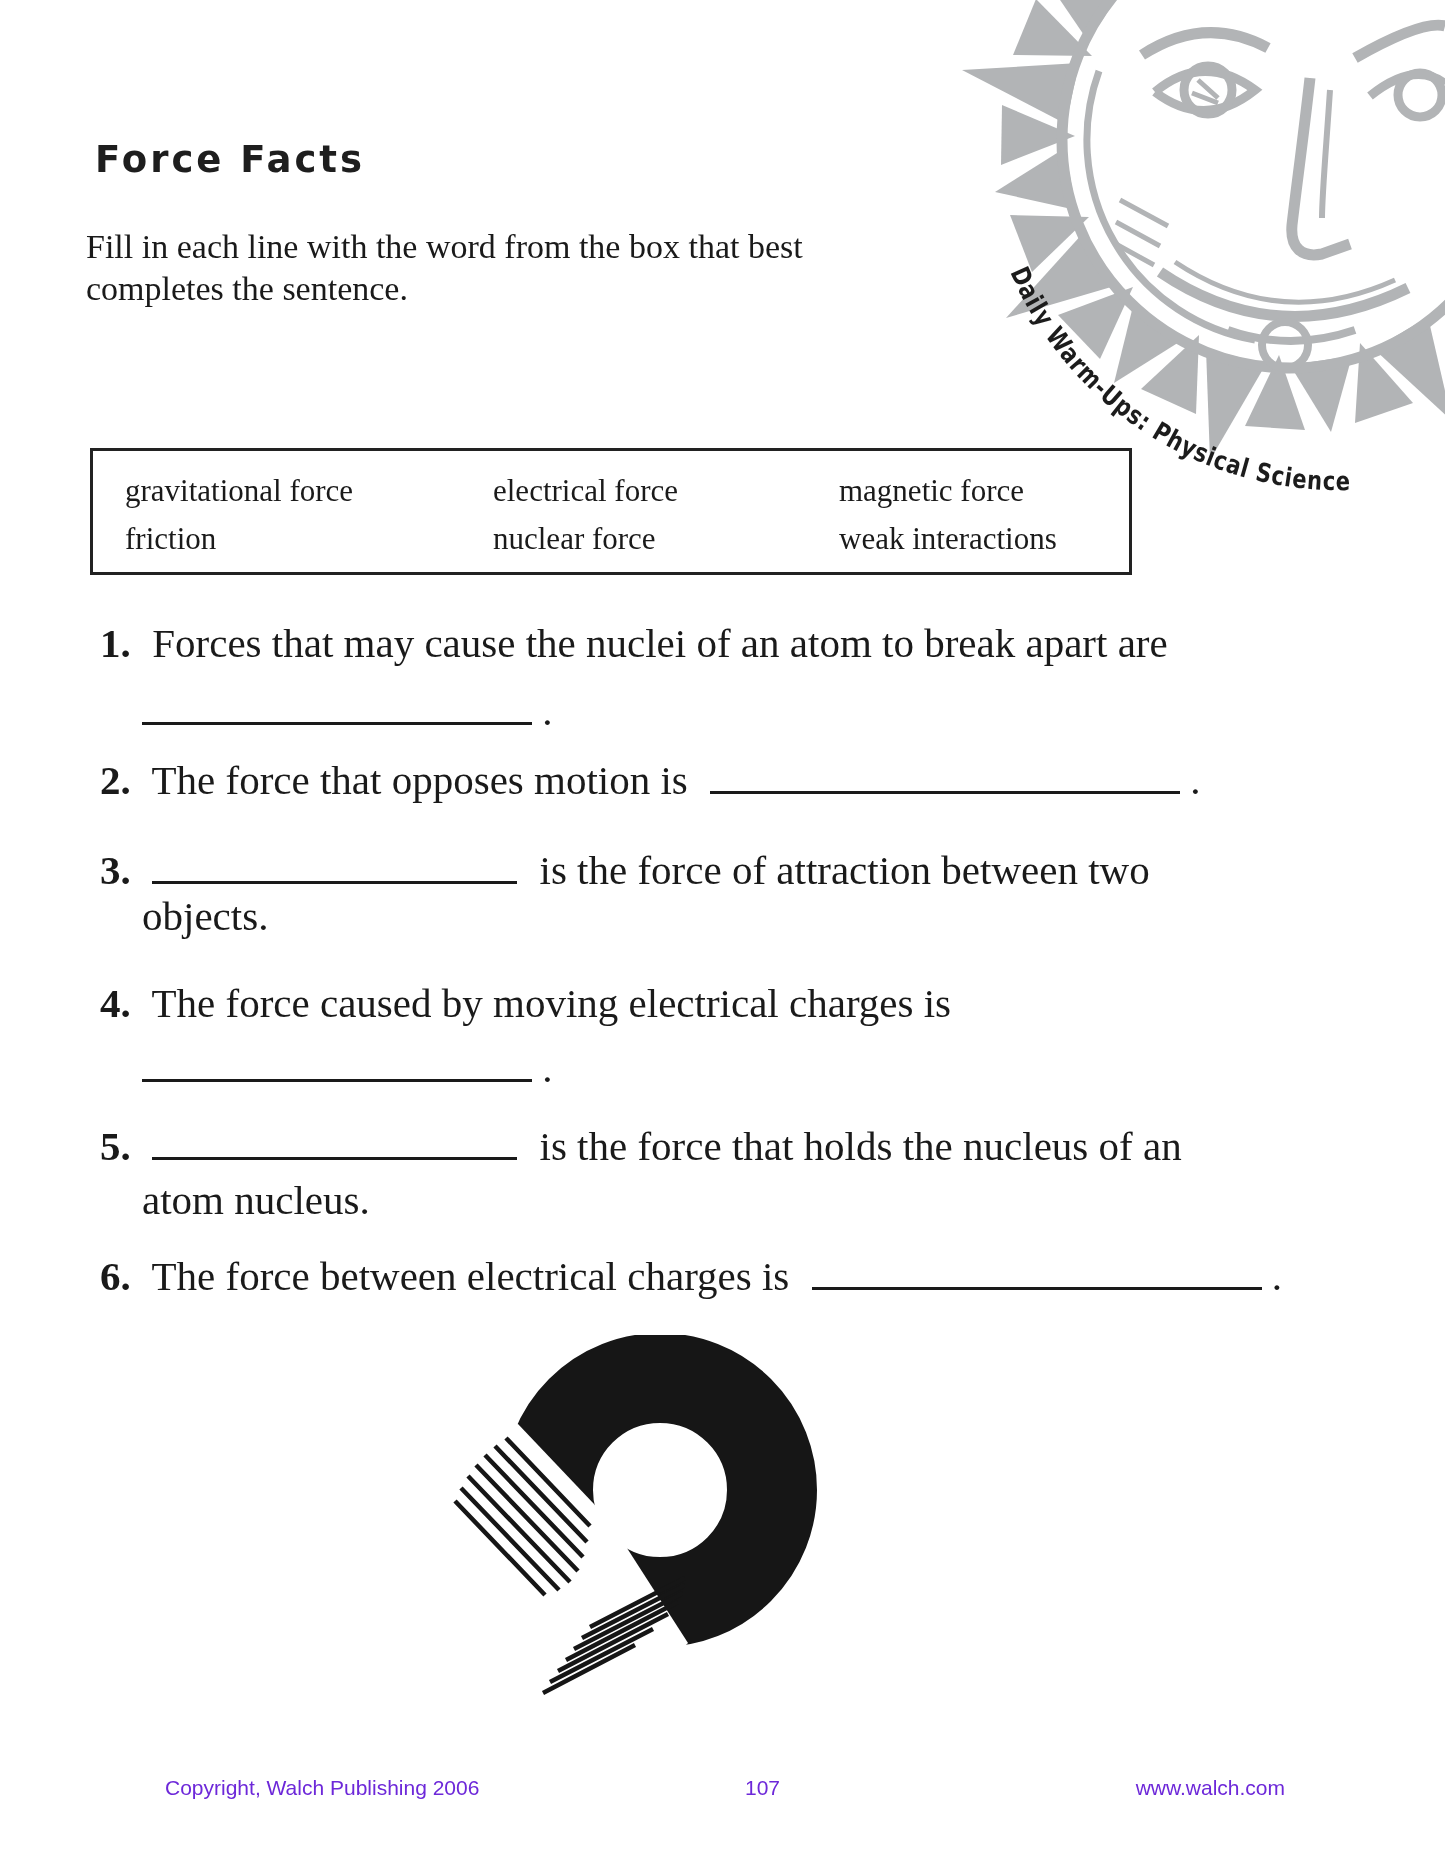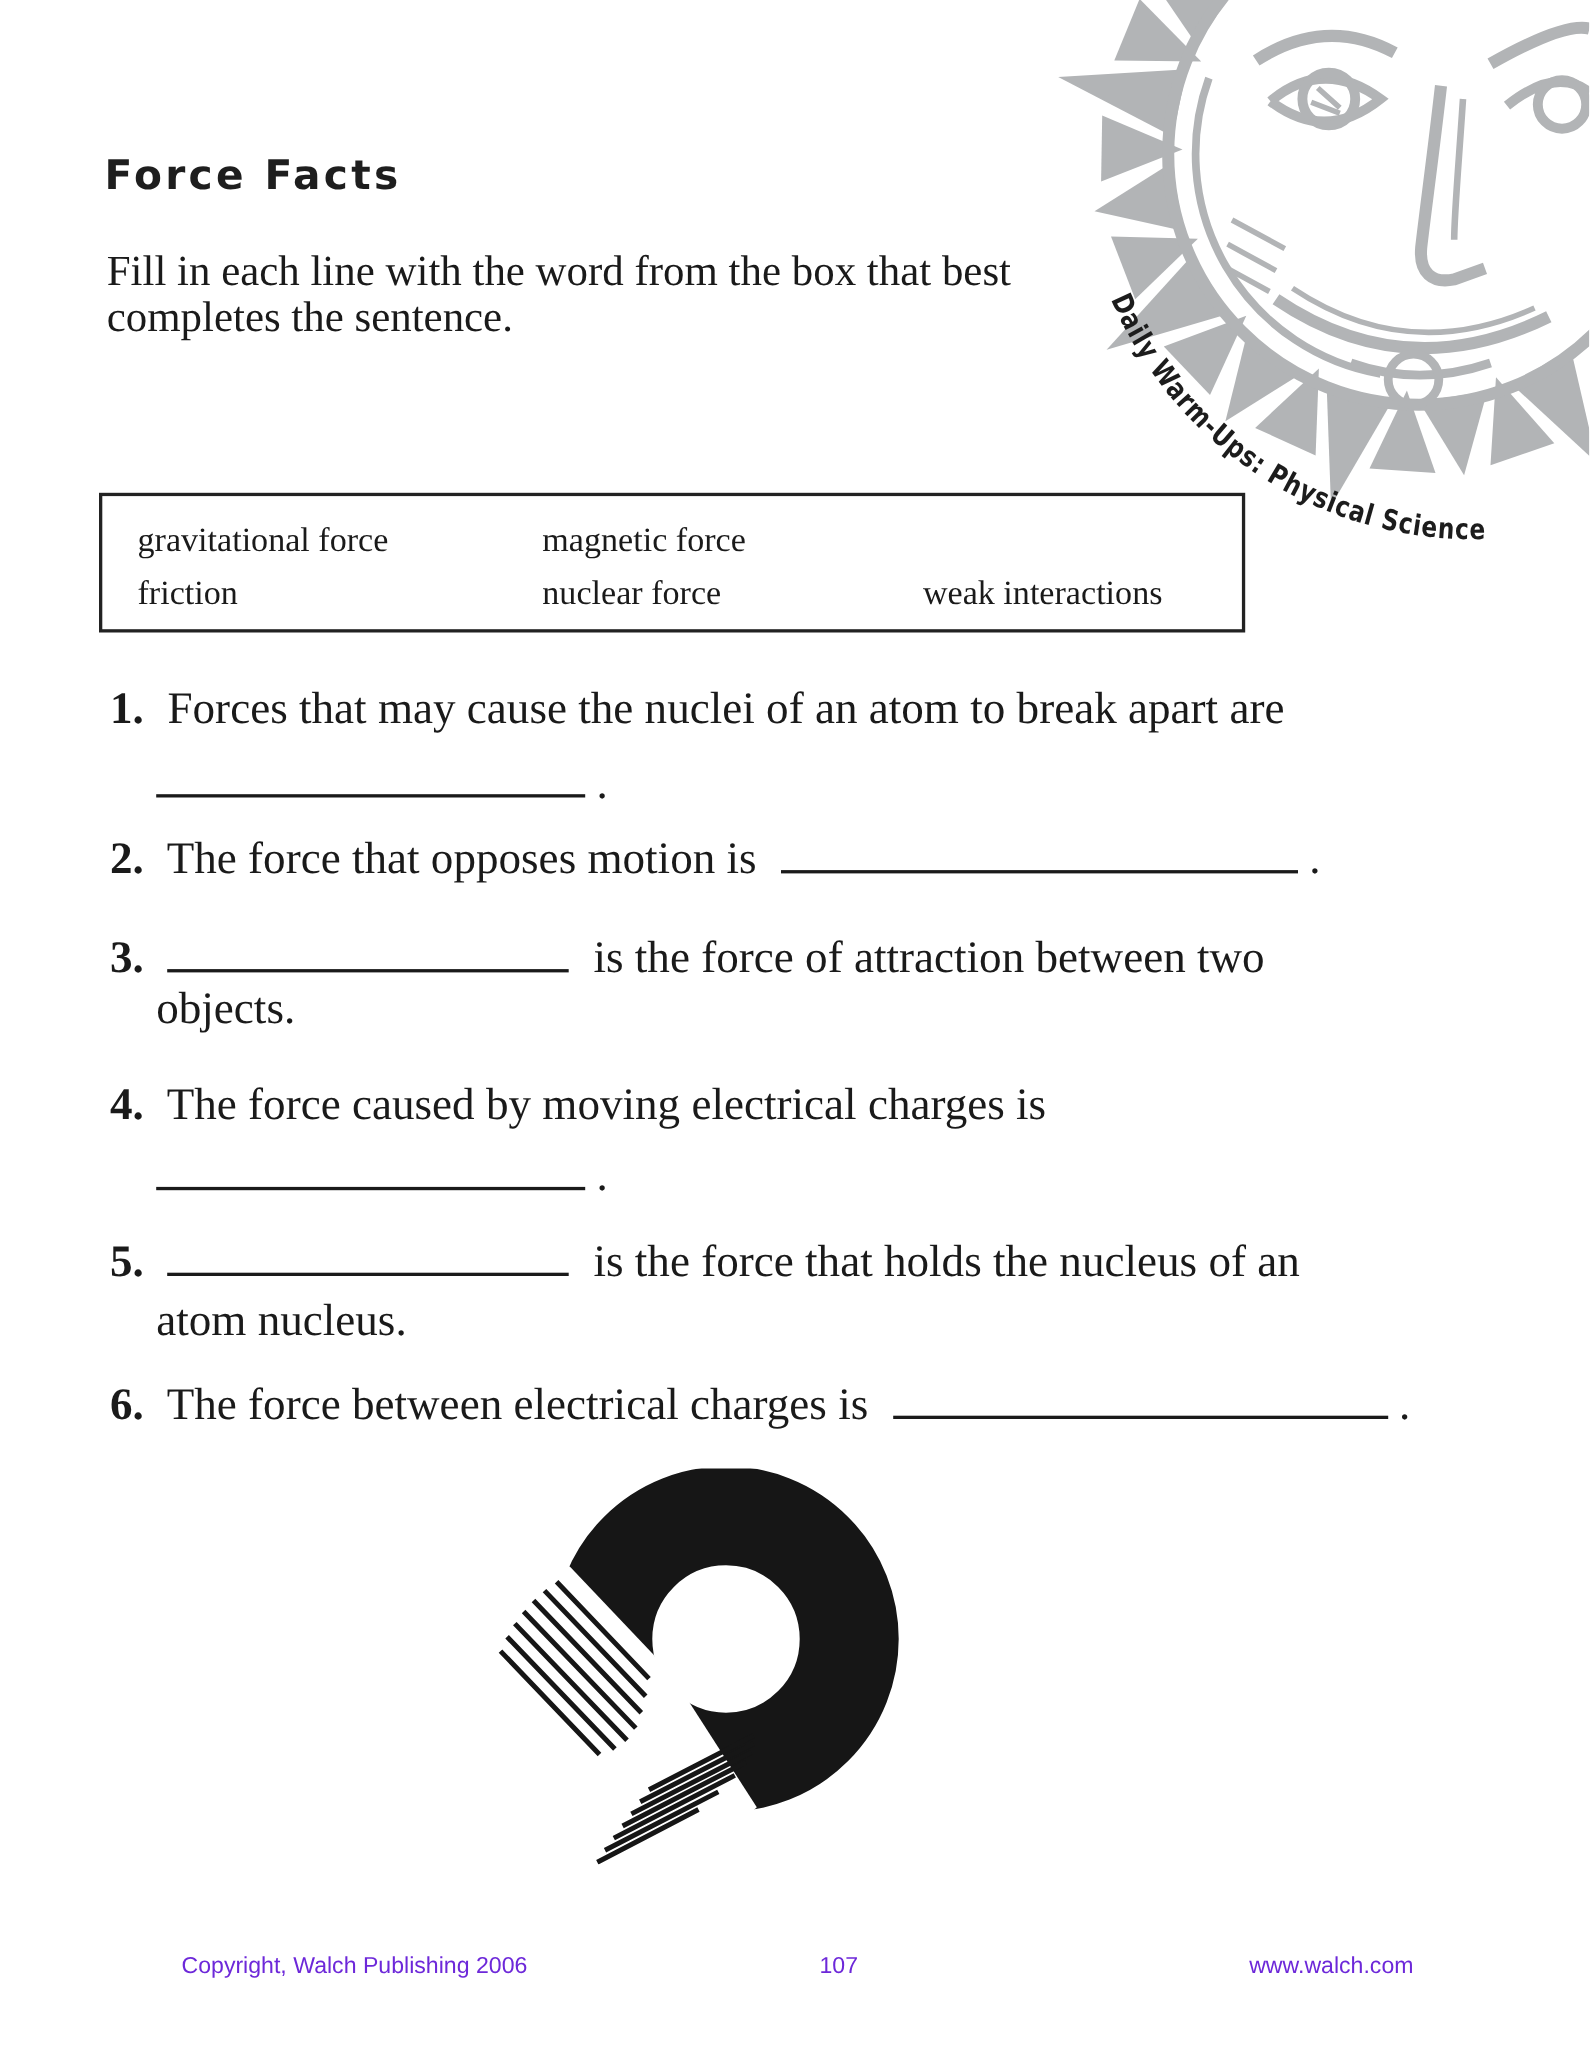--- a/index.html
+++ b/index.html
@@ -2,21 +2,21 @@
 <html><head>
 <meta charset="utf-8">
 <style>
   html,body{margin:0;padding:0;background:#ffffff;}
   #page{position:relative;width:1445px;height:1870px;background:#ffffff;overflow:hidden;
         font-family:"Liberation Serif", serif;color:#1a1a1a;}
   
   .title{position:absolute;left:95px;top:138px;font-family:"DejaVu Sans", sans-serif;
          font-size:37px;font-weight:600;letter-spacing:3px;color:#1e1e1e;text-align:right;}
   
-  .instr{position:absolute;left:97px;font-size:39px;line-height:42px;white-space:nowrap;}
+  .instr{position:absolute;left:86px;font-size:34px;line-height:42px;white-space:nowrap;}
   .instr1{top:226px;} .instr2{top:268px;}
   
   .word-box{position:absolute;left:90px;top:448px;width:1042px;height:127px;
             border:3px solid #222;box-sizing:border-box;}
   .wb-row{position:absolute;left:32px;right:10px;display:grid;
           grid-template-columns:368px 346px auto;font-size:31px;white-space:nowrap;}
   .wb-row1{top:22px;} .wb-row2{top:70px;}
   
   .q{position:absolute;font-size:41px;line-height:42px;white-space:nowrap;}
   .q-line{left:100px;}
@@ -88,20 +88,21 @@
   </div>
 
   <div class="title">Force Facts</div>
 
   <div class="instr instr1">Fill in each line with the word from the box that best</div>
   <div class="instr instr2">completes the sentence.</div>
 
   <div class="word-box">
     <div class="wb-row wb-row1">
       <span>gravitational force</span>
+      <span>electrical force</span>
       <span>magnetic force</span>
     </div>
     <div class="wb-row wb-row2">
       <span>friction</span>
       <span>nuclear force</span>
       <span>weak interactions</span>
     </div>
   </div>
 
   <div class="q q-line" style="top:622px">

